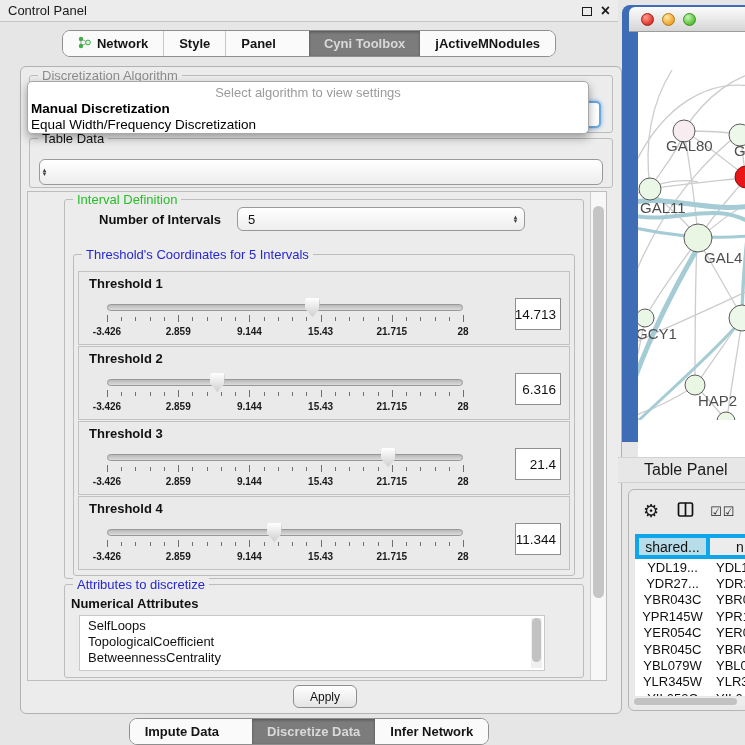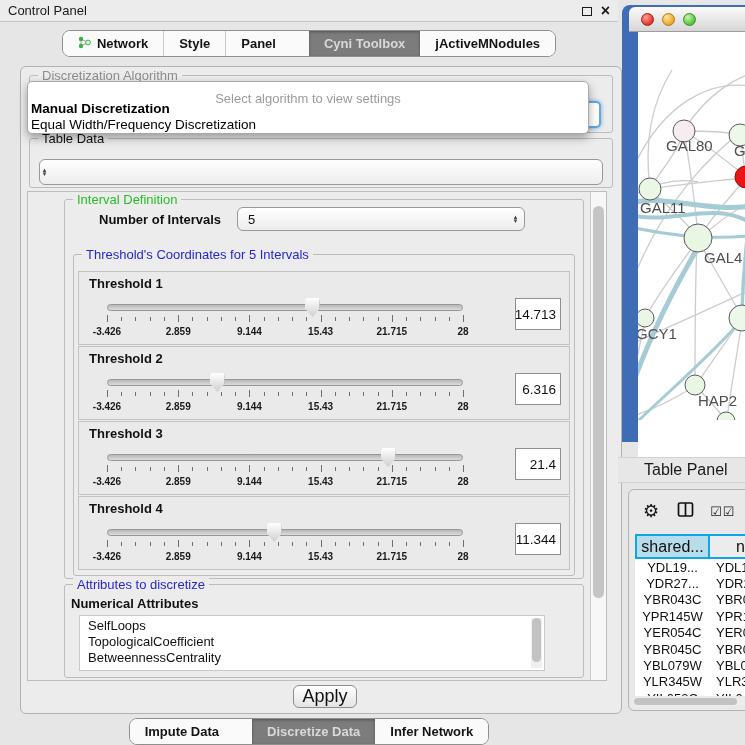--- a/index.html
+++ b/index.html
@@ -26,21 +26,21 @@
   .groupbox { position:absolute; border:1px solid #bcbcbc; border-radius:3px; }
   .groupbox > .gb-label { position:absolute; top:-8px; left:8px; background:#ececec; padding:0 4px; font-size:13px; }
 
   .algo-group { left:8px; top:8px; width:584px; height:58px; }
   .algo-group > .gb-label { color:#8d8d8d; }
 
   .combo-behind { position:absolute; left:14px; top:34px; width:566px; height:27px; background:#fff; border:2px solid #6aa7dd; box-shadow:0 0 4px #6aa7dd; border-radius:5px; z-index:1; }
   .combo-behind .spin { position:absolute; right:6px; top:3px; }
 
   .popup { position:absolute; left:6px; top:14px; width:562px; height:53px; background:#fff; border:1px solid #a8a8a8; border-radius:5px; box-shadow:0 4px 10px rgba(0,0,0,.35); z-index:10; overflow:hidden; }
-  .popup .ph { text-align:center; color:#9b9b9b; font-size:13px; padding-top:9px; height:19px; }
+  .popup .ph { text-align:center; color:#9b9b9b; font-size:13px; padding-top:3px; height:19px; }
   .popup .opt { padding:0 3px; height:16px; font-size:13.5px; line-height:16px; color:#000; }
   .popup .opt.bold { font-weight:bold; }
 
   .tdata-group { left:8px; top:71px; width:584px; height:50px; }
   .combo { position:absolute; background:linear-gradient(#ffffff,#ededed); border:1px solid #999; border-radius:6px; display:flex; align-items:center; font-size:13px; }
   .combo .txt { padding-left:10px; flex:1; }
   .spin { width:9px; display:flex; flex-direction:column; align-items:center; line-height:4px; font-size:6px; color:#444; margin-right:4px; }
   .tdata-combo { left:9px; top:20px; width:564px; height:26px; }
 
   .viewport { position:absolute; left:6px; top:124px; width:580px; height:490px; border:1px solid #bdbdbd; background:#ececec; }
@@ -67,21 +67,21 @@
   .value-box { position:absolute; right:8px; top:26px; width:46px; height:32px; background:#fff; border:1px solid #8f8f8f; display:flex; align-items:center; justify-content:flex-end; padding-right:4px; font-size:13.5px; }
 
   .attr-group { left:36px; top:392px; width:520px; height:94px; }
   .attr-group > .gb-label { color:#2727d2; }
   .attr-sub { position:absolute; left:6px; top:11px; font-weight:bold; font-size:13px; }
   .attr-list { position:absolute; left:14px; top:30px; width:466px; height:56px; background:#fff; border:1px solid #c9c9c9; overflow:hidden; padding:2px 0 0 8px; }
   .attr-item { font-size:13px; height:16px; line-height:16px; }
   .attr-scroll { position:absolute; right:2px; top:2px; width:11px; height:50px; background:#efefef; }
   .attr-scroll .athumb { position:absolute; left:1px; top:0; width:9px; height:44px; background:#c2c2c2; border-radius:5px; }
 
-  .apply-btn { position:absolute; left:272px; top:618px; width:64px; height:23px; background:linear-gradient(#ffffff,#e4e4e4); border:1px solid #8e8e8e; border-radius:6px; font-size:18px; display:flex; align-items:center; justify-content:center; }
+  .apply-btn { position:absolute; left:272px; top:618px; width:64px; height:23px; background:linear-gradient(#ffffff,#e4e4e4); border:1px solid #8e8e8e; border-radius:6px; font-size:12px; display:flex; align-items:center; justify-content:center; }
 
   .bottom-tabbar { position:absolute; top:718px; left:0; width:618px; display:flex; justify-content:center; }
 
   
   .net-win { position:absolute; left:622px; top:5px; width:123px; height:437px; background:#3e6db6; border-radius:8px 0 0 0; }
   .net-titlebar { margin-left:7px; margin-top:2px; height:25px; background:linear-gradient(#fbfbfb,#d6d6d6); border-bottom:1px solid #9d9d9d; border-radius:6px 0 0 0; display:flex; align-items:center; padding-left:12px; gap:8px; }
   .tl { width:13px; height:13px; border-radius:50%; }
   .tl-red { background:radial-gradient(circle at 35% 30%, #ff9d92, #e0352b 70%); border:1px solid #9e2018; }
   .tl-yellow { background:radial-gradient(circle at 35% 30%, #ffe8a0, #f0a32b 70%); border:1px solid #b07a14; }
   .tl-green { background:radial-gradient(circle at 35% 30%, #c4f6b9, #57c035 70%); border:1px solid #3c8f21; }
@@ -91,21 +91,21 @@
   
   .tp-header { position:absolute; left:618px; top:457px; width:127px; height:26px; background:#e7e7e7; border-top:1px solid #d2d2d2; border-bottom:1px solid #d2d2d2; display:flex; align-items:center; }
   .tp-title { margin-left:26px; font-size:16px; color:#1a1a1a; }
   .tp-win { position:absolute; left:628px; top:489px; width:130px; height:222px; background:#e9e9e9; border:1px solid #b4b4b4; border-radius:6px; overflow:hidden; }
   .tp-toolbar { position:absolute; left:0; top:8px; width:100%; height:26px; display:flex; align-items:center; }
   .gear-ico { margin-left:14px; font-size:18px; line-height:1; color:#1a1a1a; }
   .col-ico { margin-left:18px; }
   .chk-icons { margin-left:16px; font-size:13px; letter-spacing:1px; color:#1a1a1a; }
   .tp-table { position:absolute; left:6px; top:44px; width:120px; height:162px; background:#fff; overflow:hidden; }
   .tp-hrow { display:flex; height:25px; }
-  .tp-hcell { border:2px solid #0ea5e9; display:flex; align-items:center; justify-content:center; font-size:16px; }
+  .tp-hcell { border:4px solid #0ea5e9; display:flex; align-items:center; justify-content:center; font-size:14px; }
   .tp-hcell.c1 { width:75px; background:#b7dcea; }
   .tp-hcell.c2 { flex:1; background:#ececec; border-left:none; justify-content:flex-start; padding-left:26px; }
   .tp-row { display:flex; height:16.4px; font-size:13px; align-items:center; }
   .tp-c1 { width:75px; text-align:center; }
   .tp-c2 { flex:1; padding-left:6px; white-space:nowrap; }
   .tp-hscroll { position:absolute; left:4px; top:207px; width:114px; height:9px; background:#ededed; border-radius:5px; }
   .tp-hthumb { position:absolute; left:1px; top:1px; width:103px; height:7px; background:#c2c2c2; border-radius:4px; }
 </style>
 </head>
 <body>

